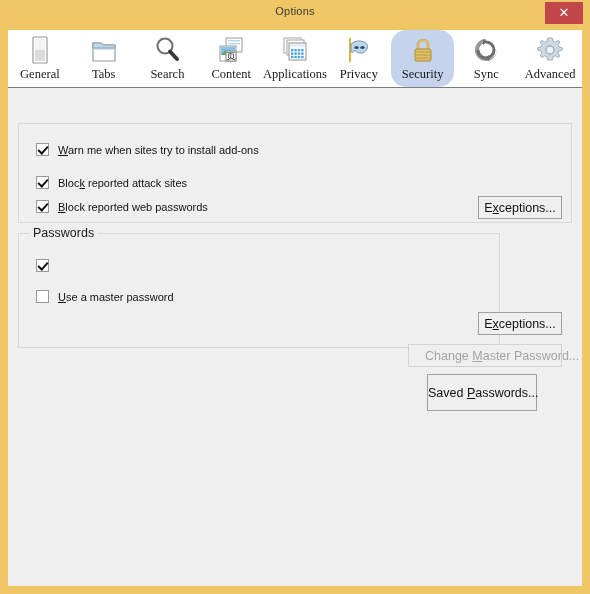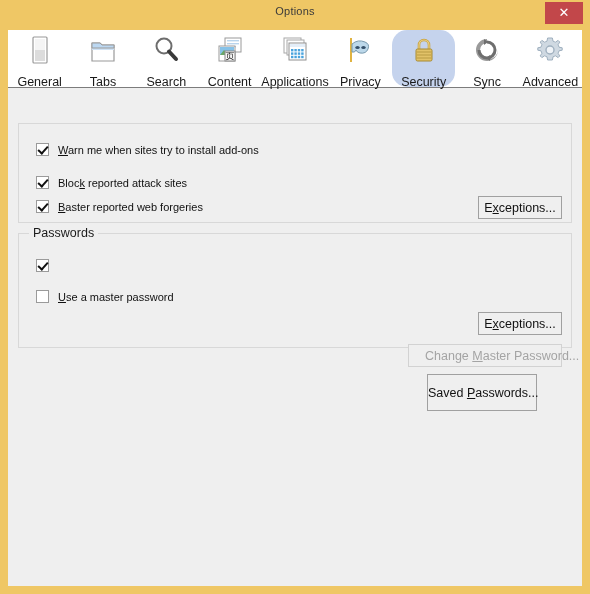--- a/index.html
+++ b/index.html
@@ -93,23 +93,23 @@
   }
   .tab.selected { background: #c5d3ed; border-radius: 15px; }
   .tab-icon {
     width: 32px; height: 32px;
     display: block;
     flex: none;
   }
   .tab-label {
     font-size: 12.5px;
     color: #1a1a1a;
-    margin-top: 9px;
+    margin-top: 1px;
     white-space: nowrap;
-    font-family: Liberation Sans, sans-serif;
+    font-family: Liberation Serif, serif;
   }
 
   
   #panel {
     position: absolute;
     left: 0; top: 59px;
     width: 574px; height: 497px;
     background: #efefef;
   }
 
@@ -129,21 +129,21 @@
     color: #1a1a1a;
     white-space: nowrap;
     font-family: "Liberation Sans", sans-serif;
   }
   #group-warnings {
     left: 10px; top: 34px;
     width: 554px; height: 100px;
   }
   #group-passwords {
     left: 10px; top: 144px;
-    width: 554px; height: 115px;
+    width: 482px; height: 115px;
   }
 
   
   .check-row {
     position: absolute;
     display: flex;
     align-items: center;
     cursor: pointer;
     white-space: nowrap;
   }
@@ -353,21 +353,21 @@
         <span class="check-label"><span class="akey">W</span><span>arn me when sites try to install add-ons</span></span>
       </div>
 
       <div class="check-row" style="left:28px; top:87px;">
         <span class="checkbox checked"></span>
         <span class="check-label"><span>Bloc</span><span class="akey">k</span><span> reported attack sites</span></span>
       </div>
 
       <div class="check-row" style="left:28px; top:111px;">
         <span class="checkbox checked"></span>
-        <span class="check-label"><span class="akey">B</span><span>aster reported web forgeries</span></span>
+        <span class="check-label"><span class="akey">B</span><span>lock reported web passwords</span></span>
       </div>
 
       <button class="btn" id="btn-exceptions-addons"><span>E</span><span class="akey">x</span><span>ceptions...</span></button>
 
       <div class="groupbox" id="group-passwords">
         <span class="groupbox-title">Passwords</span>
       </div>
 
       <div class="check-row" style="left:28px; top:170px;">
         <span class="checkbox checked"></span>

